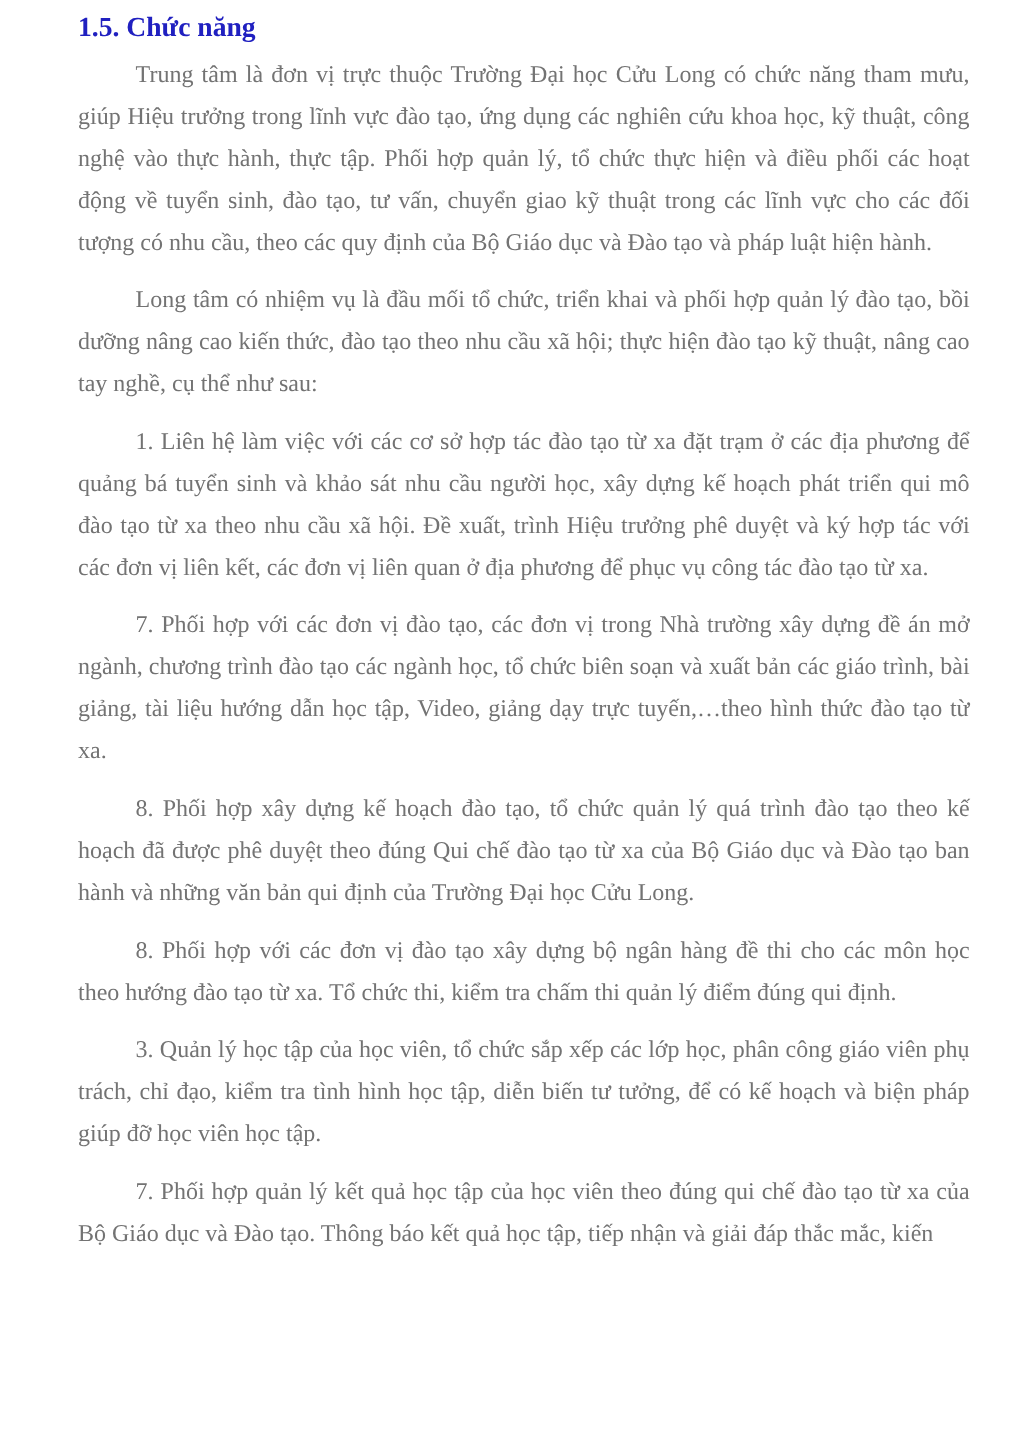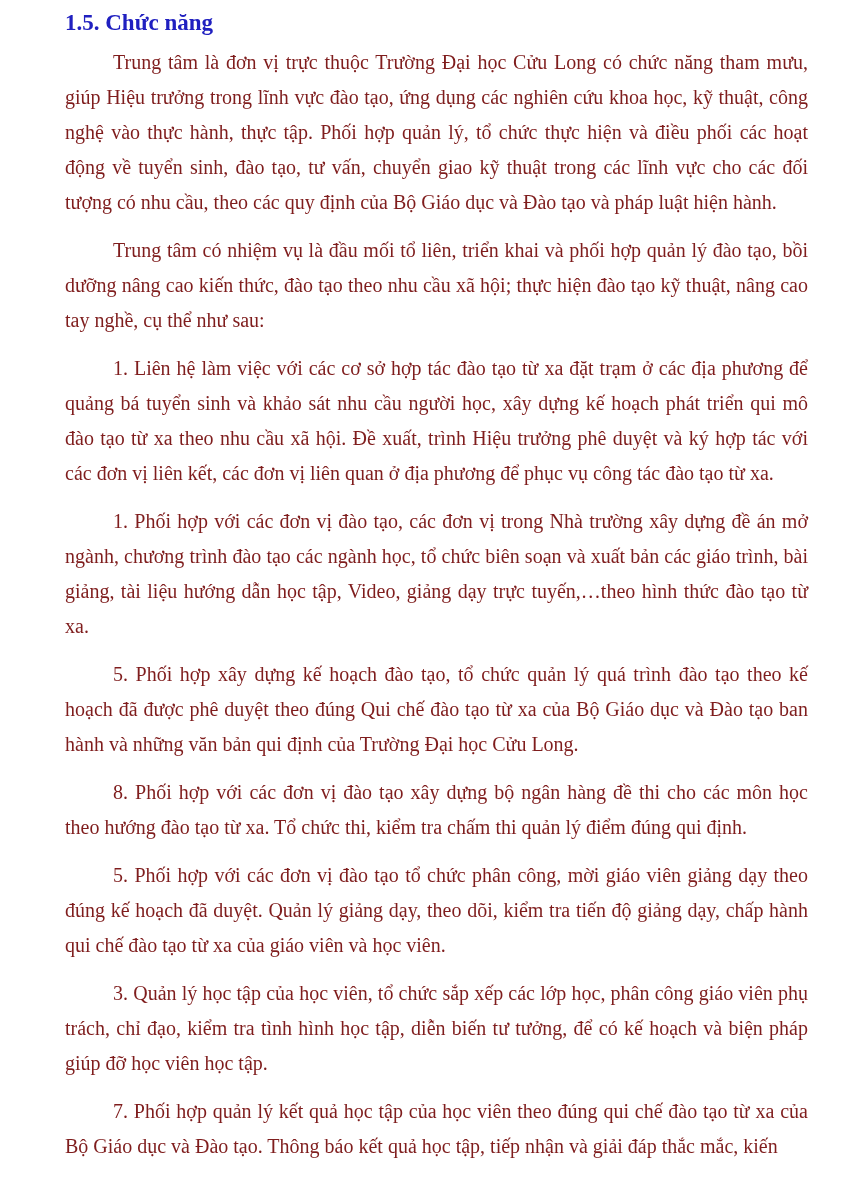--- a/index.html
+++ b/index.html
@@ -31,32 +31,31 @@
   }
   .doc-heading.first {
     margin-top: 0;
   }
   .doc-paragraph {
     font-size: 20px;
     line-height: 35px;
     text-align: justify;
     text-indent: 48px;
     margin: 0 0 13px 0;
-    color: #7f1d1d;
+    color: #737373;
   }
 </style>
 </head>
 <body>
 
 <main class="page">
   <h2 class="doc-heading first">1.5. Chức năng</h2>
   <p class="doc-paragraph">Trung tâm là đơn vị trực thuộc Trường Đại học Cửu Long có chức năng tham mưu, giúp Hiệu trưởng trong lĩnh vực đào tạo, ứng dụng các nghiên cứu khoa học, kỹ thuật, công nghệ vào thực hành, thực tập. Phối hợp quản lý, tổ chức thực hiện và điều phối các hoạt động về tuyển sinh, đào tạo, tư vấn, chuyển giao kỹ thuật trong các lĩnh vực cho các đối tượng có nhu cầu, theo các quy định của Bộ Giáo dục và Đào tạo và pháp luật hiện hành.</p>
 
-  <p class="doc-paragraph">Trung tâm có nhiệm vụ là đầu mối tổ liên, triển khai và phối hợp quản lý đào tạo, bồi dưỡng nâng cao kiến thức, đào tạo theo nhu cầu xã hội; thực hiện đào tạo kỹ thuật, nâng cao tay nghề, cụ thể như sau:</p>
+  <p class="doc-paragraph">Long tâm có nhiệm vụ là đầu mối tổ chức, triển khai và phối hợp quản lý đào tạo, bồi dưỡng nâng cao kiến thức, đào tạo theo nhu cầu xã hội; thực hiện đào tạo kỹ thuật, nâng cao tay nghề, cụ thể như sau:</p>
 
   <p class="doc-paragraph">1. Liên hệ làm việc với các cơ sở hợp tác đào tạo từ xa đặt trạm ở các địa phương để quảng bá tuyển sinh và khảo sát nhu cầu người học, xây dựng kế hoạch phát triển qui mô đào tạo từ xa theo nhu cầu xã hội. Đề xuất, trình Hiệu trưởng phê duyệt và ký hợp tác với các đơn vị liên kết, các đơn vị liên quan ở địa phương để phục vụ công tác đào tạo từ xa.</p>
-  <p class="doc-paragraph">1. Phối hợp với các đơn vị đào tạo, các đơn vị trong Nhà trường xây dựng đề án mở ngành, chương trình đào tạo các ngành học, tổ chức biên soạn và xuất bản các giáo trình, bài giảng, tài liệu hướng dẫn học tập, Video, giảng dạy trực tuyến,…theo hình thức đào tạo từ xa.</p>
-  <p class="doc-paragraph">5. Phối hợp xây dựng kế hoạch đào tạo, tổ chức quản lý quá trình đào tạo theo kế hoạch đã được phê duyệt theo đúng Qui chế đào tạo từ xa của Bộ Giáo dục và Đào tạo ban hành và những văn bản qui định của Trường Đại học Cửu Long.</p>
+  <p class="doc-paragraph">7. Phối hợp với các đơn vị đào tạo, các đơn vị trong Nhà trường xây dựng đề án mở ngành, chương trình đào tạo các ngành học, tổ chức biên soạn và xuất bản các giáo trình, bài giảng, tài liệu hướng dẫn học tập, Video, giảng dạy trực tuyến,…theo hình thức đào tạo từ xa.</p>
+  <p class="doc-paragraph">8. Phối hợp xây dựng kế hoạch đào tạo, tổ chức quản lý quá trình đào tạo theo kế hoạch đã được phê duyệt theo đúng Qui chế đào tạo từ xa của Bộ Giáo dục và Đào tạo ban hành và những văn bản qui định của Trường Đại học Cửu Long.</p>
   <p class="doc-paragraph">8. Phối hợp với các đơn vị đào tạo xây dựng bộ ngân hàng đề thi cho các môn học theo hướng đào tạo từ xa. Tổ chức thi, kiểm tra chấm thi quản lý điểm đúng qui định.</p>
-  <p class="doc-paragraph">5. Phối hợp với các đơn vị đào tạo tổ chức phân công, mời giáo viên giảng dạy theo đúng kế hoạch đã duyệt. Quản lý giảng dạy, theo dõi, kiểm tra tiến độ giảng dạy, chấp hành qui chế đào tạo từ xa của giáo viên và học viên.</p>
   <p class="doc-paragraph">3. Quản lý học tập của học viên, tổ chức sắp xếp các lớp học, phân công giáo viên phụ trách, chỉ đạo, kiểm tra tình hình học tập, diễn biến tư tưởng, để có kế hoạch và biện pháp giúp đỡ học viên học tập.</p>
   <p class="doc-paragraph">7. Phối hợp quản lý kết quả học tập của học viên theo đúng qui chế đào tạo từ xa của Bộ Giáo dục và Đào tạo. Thông báo kết quả học tập, tiếp nhận và giải đáp thắc mắc, kiến</p>
 </main>
 
 </body></html>

